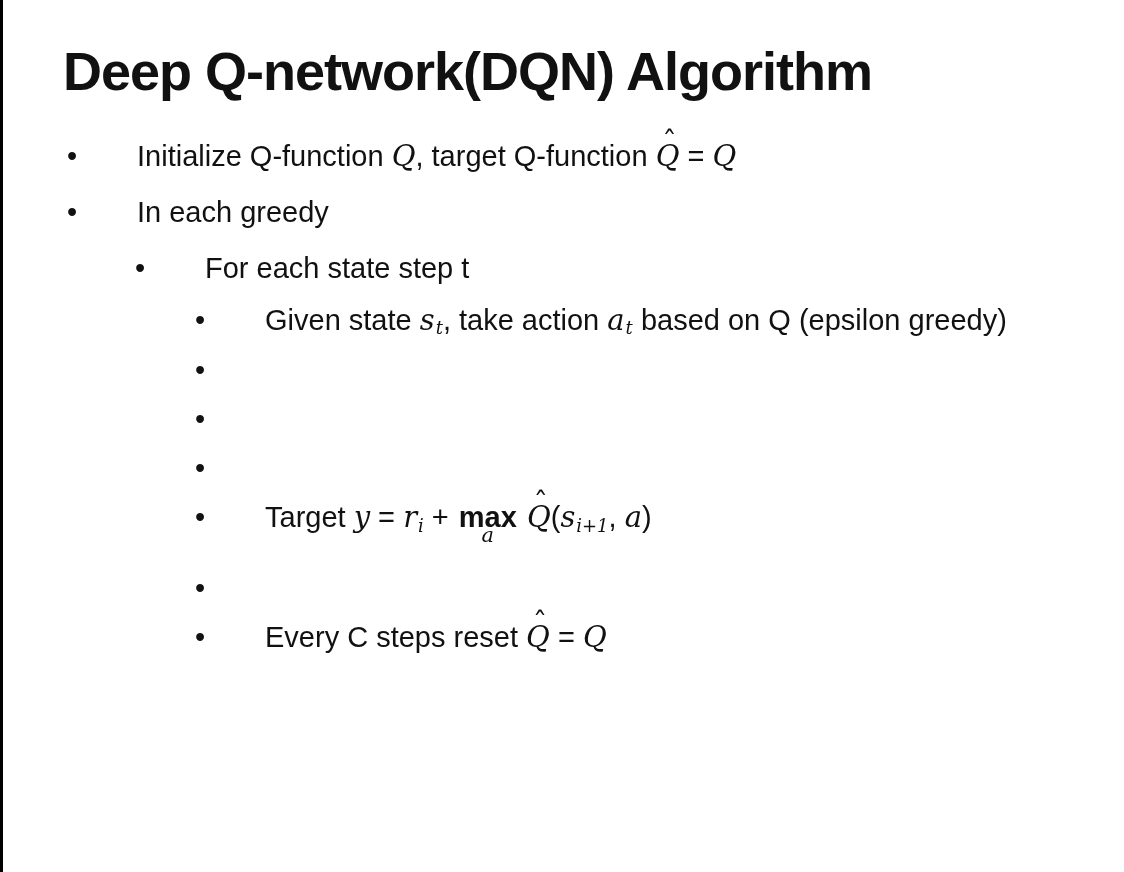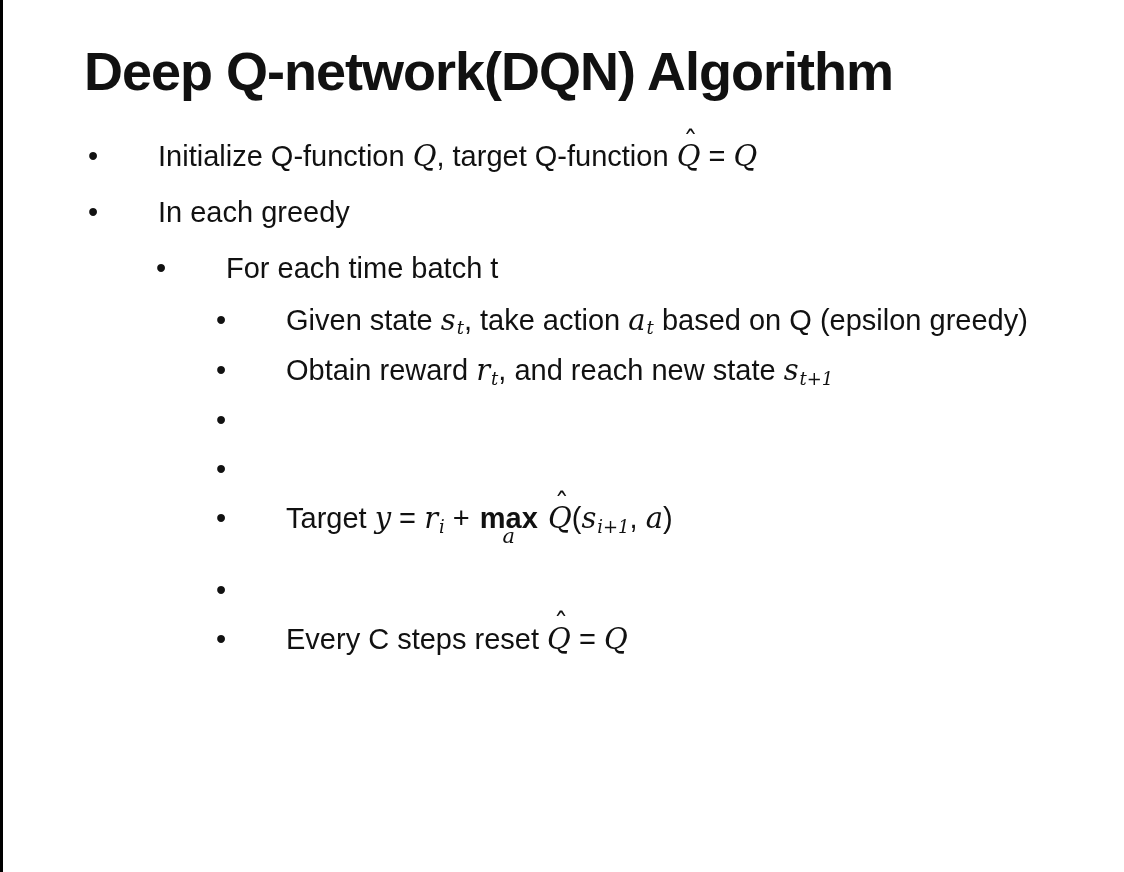--- a/index.html
+++ b/index.html
@@ -7,21 +7,21 @@
     width: 1124px;
     height: 872px;
     background: #ffffff;
     border-left: 3px solid #000000;
     box-sizing: border-box;
     font-family: "Liberation Sans", sans-serif;
     color: #111111;
     overflow: hidden;
   }
   .slide {
-    padding: 40px 48px 0 81px;
+    padding: 40px 48px 0 60px;
   }
   .title {
     font-size: 54px;
     font-weight: 700;
     letter-spacing: -1px;
     color: #111111;
     margin: 0 0 34px 0;
     line-height: 1.15;
   }
   .bullets {
@@ -93,29 +93,28 @@
       <div class="bullet level-1">
         <span class="marker">•</span>
         <span class="content">Initialize Q-function <span class="mvar">Q</span>, target Q-function <span class="mhat"><span class="acc">ˆ</span><span class="mvar">Q</span></span> = <span class="mvar">Q</span></span>
       </div>
       <div class="bullet level-1">
         <span class="marker">•</span>
         <span class="content">In each greedy</span>
       </div>
       <div class="bullet level-2">
         <span class="marker">•</span>
-        <span class="content">For each time batch t</span>
+        <span class="content">For each state step t</span>
       </div>
       <div class="bullet level-3">
         <span class="marker">•</span>
         <span class="content">Given state <span><span class="mvar">s</span><span class="msub">t</span></span>, take action <span><span class="mvar">a</span><span class="msub">t</span></span> based on Q (epsilon greedy)</span>
       </div>
       <div class="bullet level-3">
         <span class="marker">•</span>
-        <span class="content">Obtain reward <span><span class="mvar">r</span><span class="msub">t</span></span>, and reach new state <span><span class="mvar">s</span><span class="msub">t+1</span></span></span>
       </div>
       <div class="bullet level-3">
         <span class="marker">•</span>
       </div>
       <div class="bullet level-3">
         <span class="marker">•</span>
       </div>
       <div class="bullet level-3 tall">
         <span class="marker">•</span>
         <span class="content">Target <span class="mvar">y</span> = <span><span class="mvar">r</span><span class="msub">i</span></span> + <span class="munder"><span class="op">max</span><span class="under">a</span></span> <span class="mhat"><span class="acc">ˆ</span><span class="mvar">Q</span></span>(<span><span class="mvar">s</span><span class="msub">i+1</span></span>, <span class="mvar">a</span>)</span>

